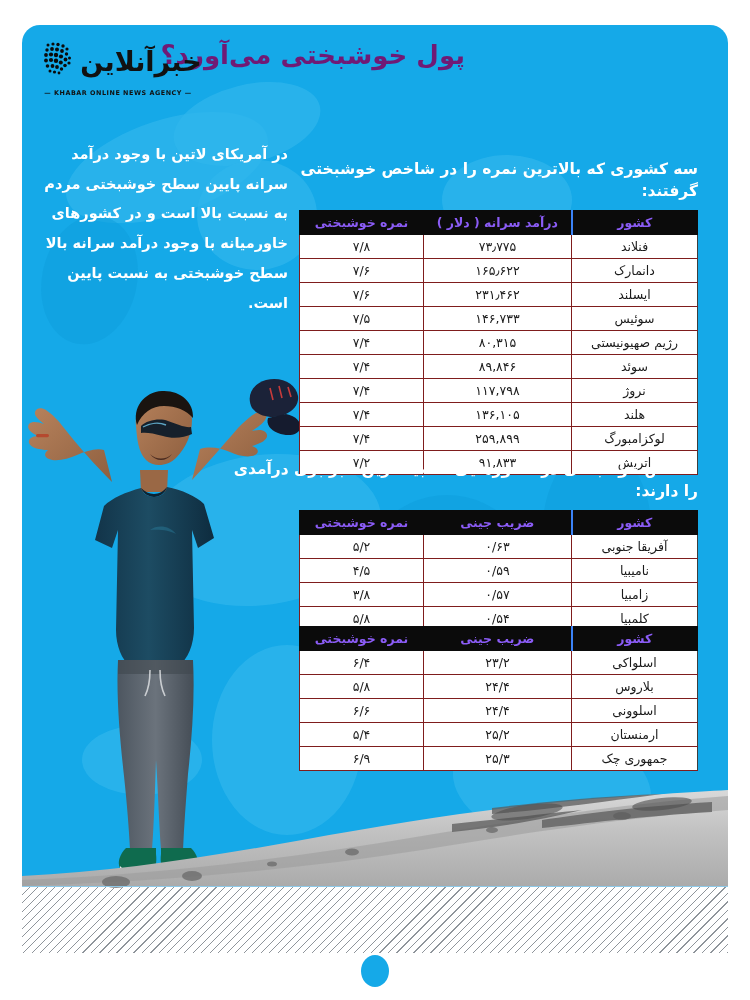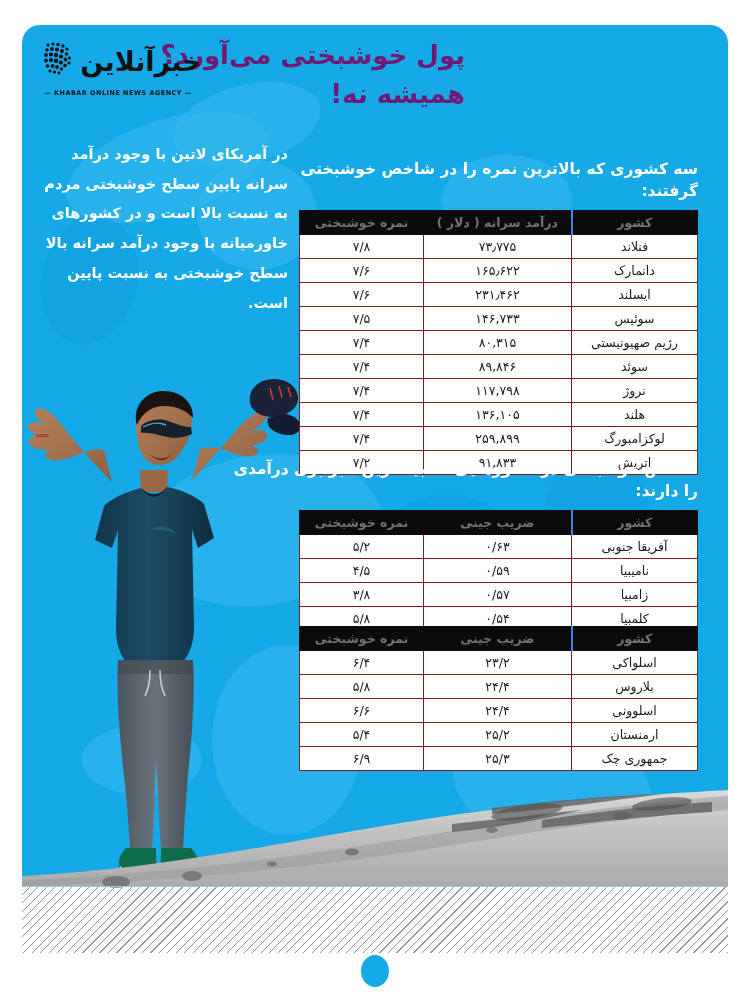--- a/index.html
+++ b/index.html
@@ -128,21 +128,21 @@
 
   table.data {
     width: 398px;
     border-collapse: collapse;
     background: #ffffff;
     direction: rtl;
     table-layout: fixed;
   }
   table.data th {
     background: #0b0b0b;
-    color: #737373;
+    color: #8b5cf6;
     font-size: 12.5px;
     font-weight: bold;
     padding: 4px 6px;
     border: 1px solid #0b0b0b;
     text-align: center;
   }
   table.data th.c-country { border-left: 2px solid #3b82f6; }
   table.data td {
     background: #ffffff;
     color: #1a1a1a;
@@ -221,21 +221,20 @@
     <span class="blob dark b7"></span>
     <span class="blob b8"></span>
     <span class="blob b9"></span>
     <span class="blob dark b10"></span>
     <span class="blob b11"></span>
     <span class="blob b12"></span>
   </div>
 
   <div class="headline">
     <div>پول خوشبختی می‌آورد؟</div>
-    <div>همیشه نه!</div>
   </div>
 
   <div class="logo-block">
     <div class="logo-row">
       <span class="logo-word">خبرآنلاین</span>
       <span class="globe">
         <svg width="42" height="42" viewBox="0 0 42 42" aria-hidden="true">
           <g fill="#0b0b0b">
             <circle cx="14" cy="7" r="1.5"></circle>
               <circle cx="19" cy="6" r="1.6"></circle>

